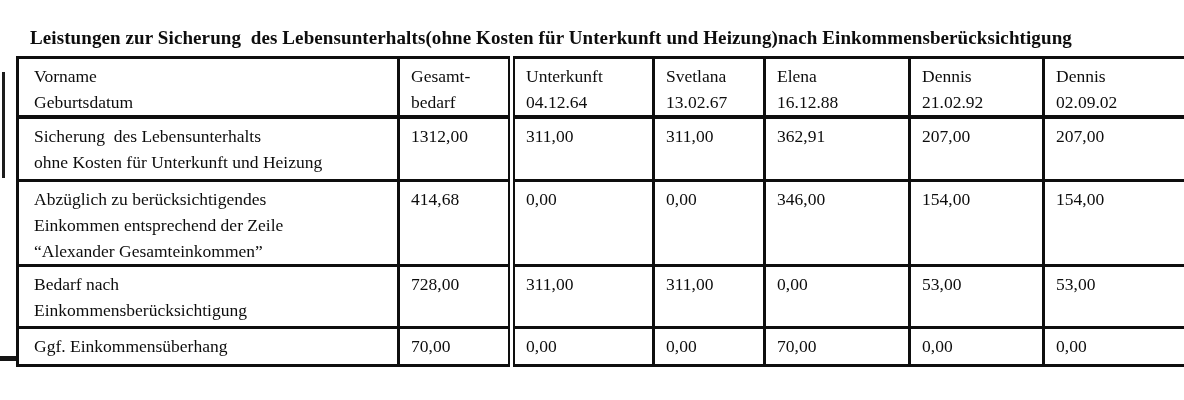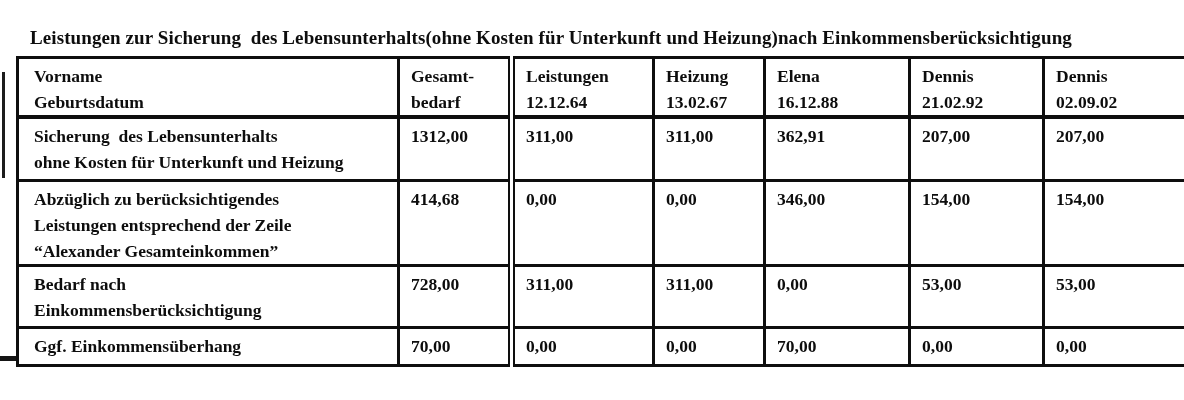--- a/index.html
+++ b/index.html
@@ -21,21 +21,21 @@
   table.benefits {
     position: absolute; left: 16px; top: 56px;
     border-collapse: collapse; table-layout: fixed;
     width: 1196px; 
     font-size: 17.5px; font-weight: 600; color: #0d0d0d;
   }
   table.benefits th, table.benefits td {
     border: 3px solid #0e0e0e;
     vertical-align: top; text-align: left;
     padding: 4px 4px 0 11px;
-    font-weight: 700;
+    font-weight: 400;
   }
   table.benefits th.labelcol, table.benefits td.labelcol { padding-left: 15px; }
   table.benefits tr.hdr th { border-bottom: 4px solid #0e0e0e; }
   
   table.benefits th.dbl, table.benefits td.dbl { border-left: 7px double #0e0e0e; }
   .line { white-space: pre; line-height: 26px; }
   
   .artifact-left {
     position: absolute; left: 2px; top: 72px; width: 3px; height: 106px;
     background: #1c1c1c;
@@ -70,25 +70,25 @@
         <tr class="hdr" style="height:57px">
       <th class="labelcol">
         <div class="line">Vorname</div>
         <div class="line">Geburtsdatum</div>
       </th>
       <th>
         <div class="line">Gesamt-</div>
         <div class="line">bedarf</div>
       </th>
       <th class="dbl">
-        <div class="line">Leistungen</div>
-        <div class="line">12.12.64</div>
-      </th>
-      <th>
-        <div class="line">Heizung</div>
+        <div class="line">Unterkunft</div>
+        <div class="line">04.12.64</div>
+      </th>
+      <th>
+        <div class="line">Svetlana</div>
         <div class="line">13.02.67</div>
       </th>
       <th>
         <div class="line">Elena</div>
         <div class="line">16.12.88</div>
       </th>
       <th>
         <div class="line">Dennis</div>
         <div class="line">21.02.92</div>
       </th>
@@ -119,21 +119,21 @@
             <div class="line">207,00</div>
           </td>
       <td>
             <div class="line">207,00</div>
           </td>
     </tr>
 
     <tr style="height:82px">
       <td class="labelcol">
         <div class="line">Abzüglich zu berücksichtigendes</div>
-        <div class="line">Leistungen entsprechend der Zeile</div>
+        <div class="line">Einkommen entsprechend der Zeile</div>
         <div class="line">“Alexander Gesamteinkommen”</div>
       </td>
       <td>
             <div class="line">414,68</div>
           </td>
       <td class="dbl">
             <div class="line">0,00</div>
           </td>
       <td>
             <div class="line">0,00</div>

